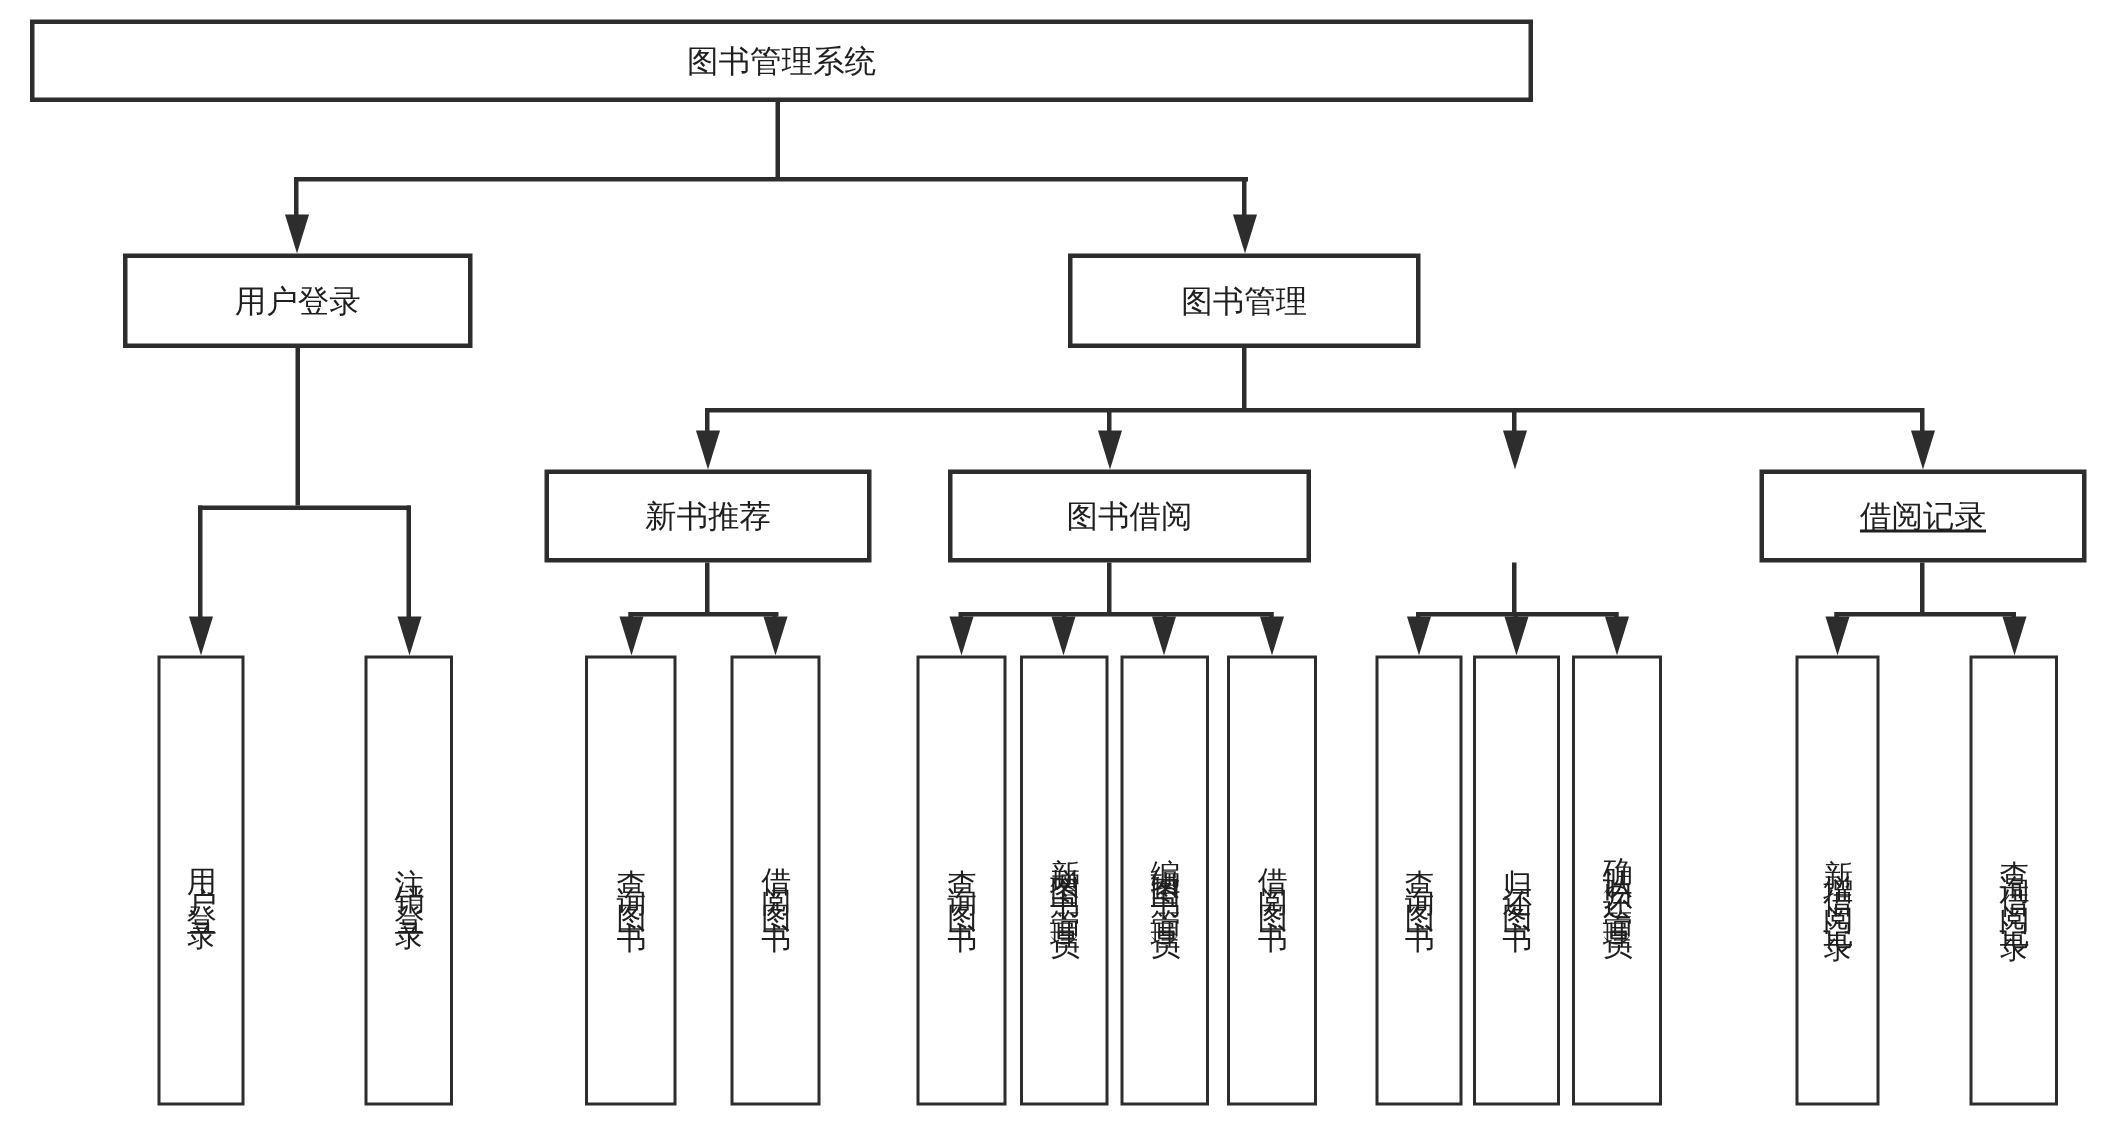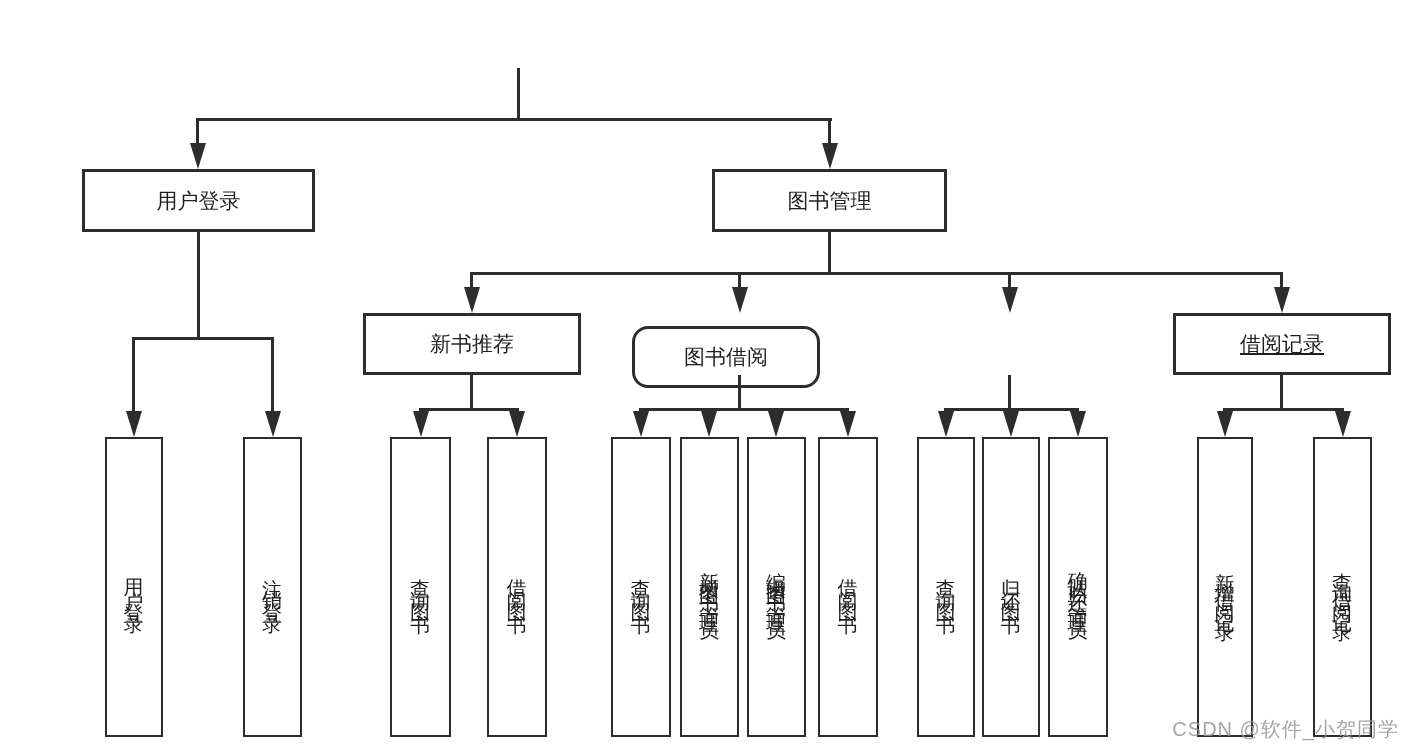--- a/index.html
+++ b/index.html
@@ -37,28 +37,29 @@
   .watermark{
     position:absolute;top:716px;right:6px;z-index:5;
     font-size:20px;letter-spacing:1px;color:rgba(148,148,148,0.85);
   }
 </style>
 </head>
 <body>
 
 <div class="stage" style="--line: #2d2d2d; --text: #1f1f1f;">
 
+  <div class="box" style="left:20px;top:13px;width:1002px;height:55px;">图书管理系统</div>
 
   <div class="box" style="left:82px;top:169px;width:233px;height:63px;">用户登录</div>
 
   <div class="box" style="left:712px;top:169px;width:235px;height:63px;">图书管理</div>
 
   <div class="box" style="left:363px;top:313px;width:218px;height:62px;">新书推荐</div>
 
-  <div class="box" style="left:632px;top:326px;width:188px;height:62px;border-radius:16px;">图书借阅</div>
+  <div class="box" style="left:632px;top:313px;width:242px;height:62px;">图书借阅</div>
 
 
   <div class="box" style="left:1173px;top:313px;width:218px;height:62px;text-decoration:underline;">借阅记录</div>
 
   <div class="leaf" style="left:105px;top:437px;width:58px;height:300px;">
     <span class="vtext">用户登录</span>
   </div>
   <div class="leaf" style="left:243px;top:437px;width:59px;height:300px;">
     <span class="vtext">注销登录</span>
   </div>
@@ -152,15 +153,14 @@
   <div class="arrow" style="left:1003px;top:411px;"></div>
   <div class="arrow" style="left:1070px;top:411px;"></div>
 
   <div class="vline" style="left:1280px;top:375px;height:33px;"></div>
   <div class="hline" style="left:1223px;top:408px;width:121px;"></div>
   <div class="vline" style="left:1223px;top:408px;height:7px;"></div>
   <div class="vline" style="left:1341px;top:408px;height:7px;"></div>
   <div class="arrow" style="left:1217px;top:411px;"></div>
   <div class="arrow" style="left:1335px;top:411px;"></div>
 
-  <div class="watermark">CSDN @软件_小贺同学</div>
 
 </div>
 
 </body></html>

